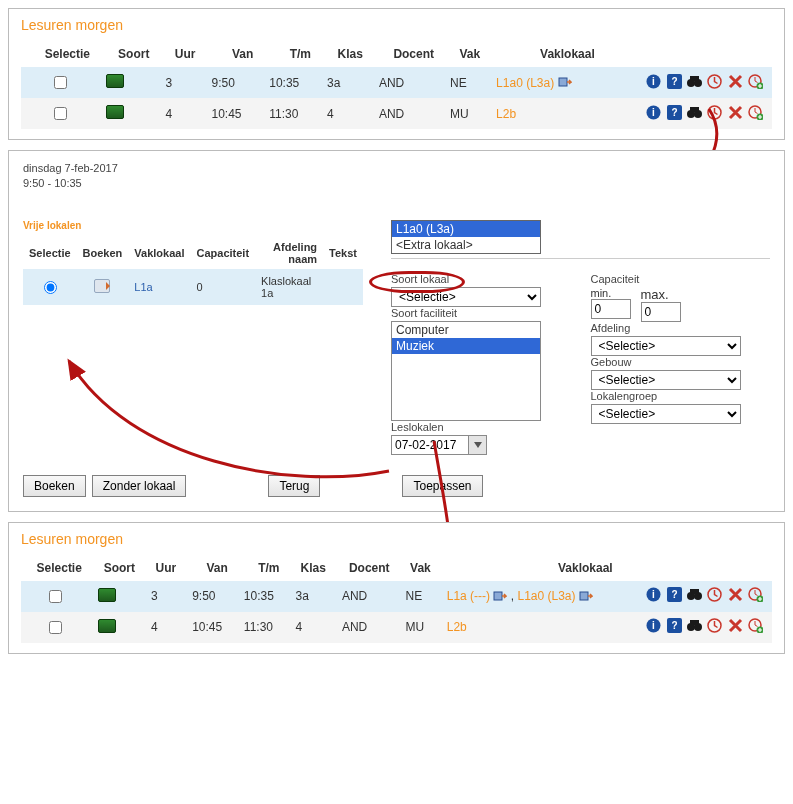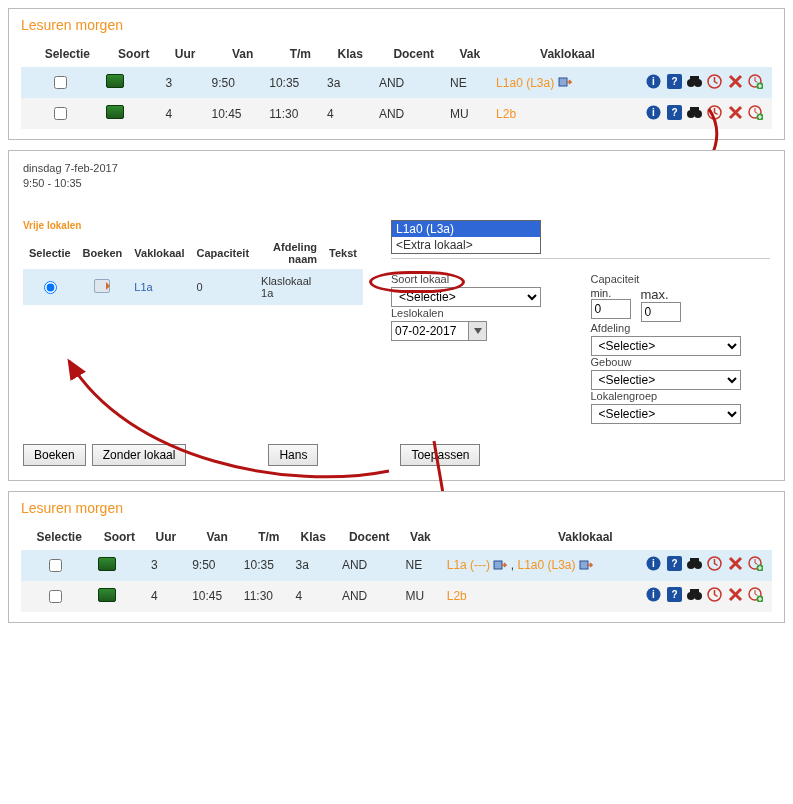--- a/index.html
+++ b/index.html
@@ -222,20 +222,27 @@
 
       <div class="right-grid">
         <div class="subcol">
           <div class="form-row">
             <label>Soort lokaal</label>
             <select style="width:150px">
               <option>&lt;Selectie&gt;</option>
             </select>
           </div>
           <div class="form-row">
+            <label>Soort faciliteit</label>
+            <div class="listbox">
+              <div>Computer</div>
+              <div class="sel">Muziek</div>
+            </div>
+          </div>
+          <div class="form-row">
             <label>Leslokalen</label>
             <div class="date-wrap">
               <input type="text" value="07-02-2017" style="">
               <div class="date-btn">
                 <svg width="8" height="6">
                     <path d="M0 0 L8 0 L4 6 Z" fill="#555"></path>
                   </svg>
               </div>
             </div>
           </div>
@@ -268,21 +275,21 @@
           </div>
         </div>
       </div>
     </div>
   </div>
 
   <div class="btn-row">
     <button class="btn">Boeken</button>
     <button class="btn">Zonder lokaal</button>
     <span style="flex:0 0 70px"></span>
-    <button class="btn">Hans</button>
+    <button class="btn">Terug</button>
     <span style="flex:0 0 70px"></span>
     <button class="btn">Toepassen</button>
   </div>
 </div>
 
 <div class="panel">
   <h3 class="panel-title">Lesuren morgen</h3>
   <table>
     <tbody>
         <tr>

